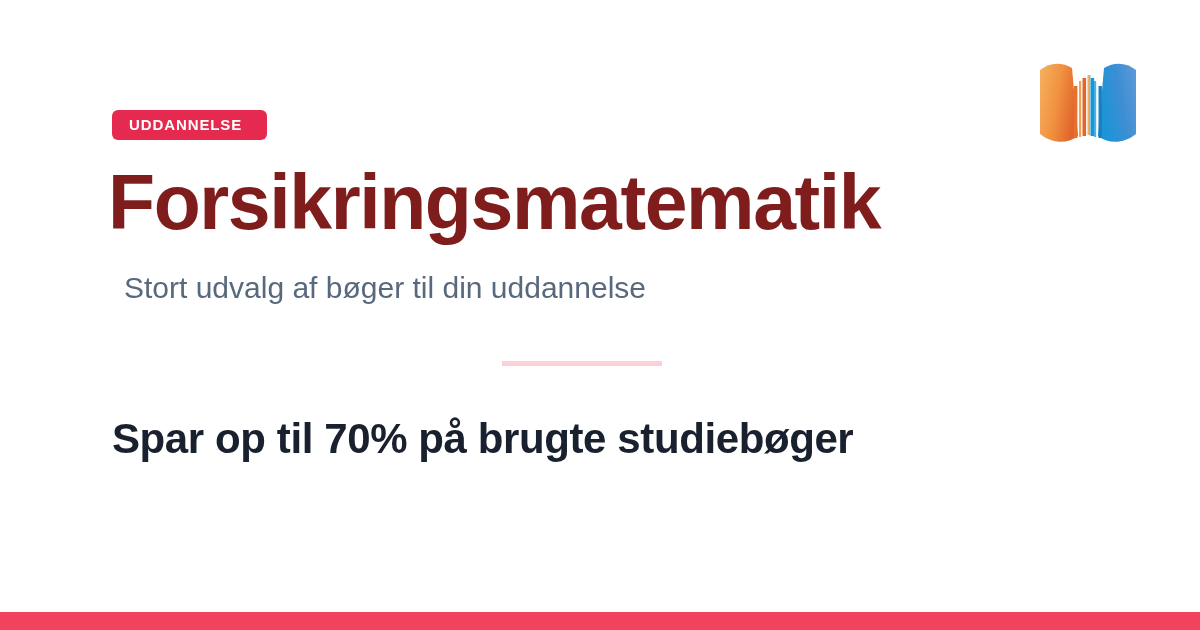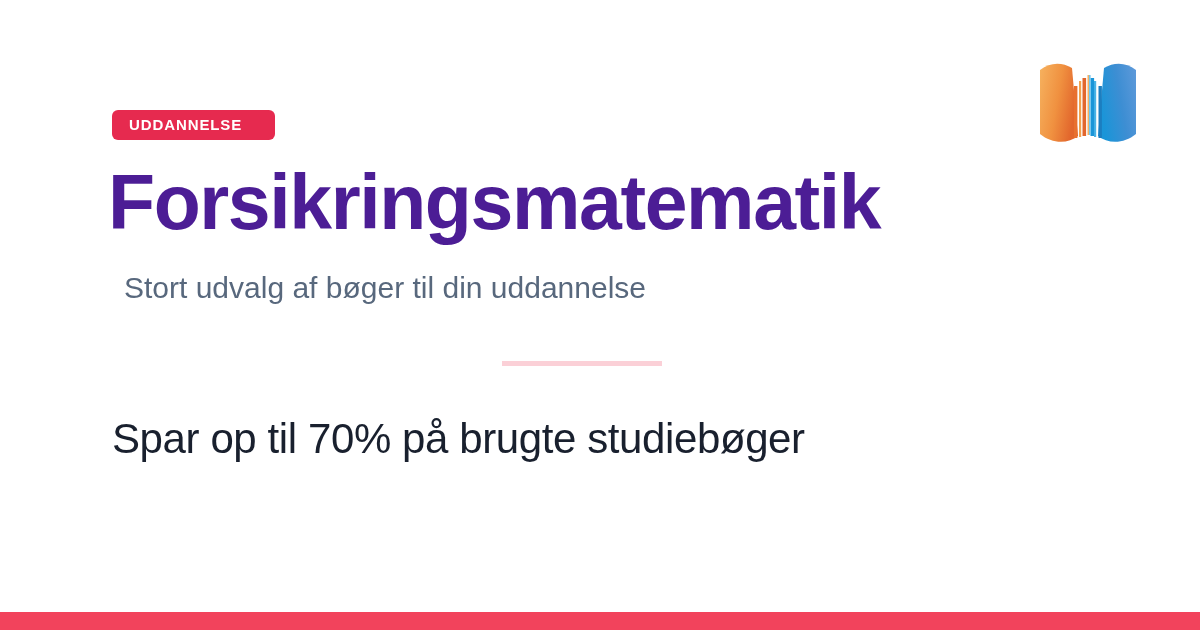--- a/index.html
+++ b/index.html
@@ -34,38 +34,38 @@
   .content {
     position: absolute;
     left: 112px;
     top: 0;
     width: 940px;
   }
 
   .category-badge {
     display: inline-block;
     margin-top: 110px;
-    padding: 7px 33px 8px 17px;
+    padding: 7px 25px 8px 17px;
     background: #e62a4f;
     color: #ffffff;
     font-size: 15px;
     font-weight: bold;
     letter-spacing: 0.9px;
     line-height: 1;
     border-radius: 6px;
     white-space: nowrap;
   }
 
   .page-title {
     margin: 22px 0 0 -4px;
     font-size: 77px;
     font-weight: bold;
     letter-spacing: -1.4px;
     line-height: 1.04;
-    color: #4c1d95;
+    color: #7f1d1d;
     white-space: nowrap;
   }
 
   .page-subtitle {
     margin: 28px 0 0 12px;
     font-size: 30px;
     font-weight: normal;
     line-height: 1.2;
     color: #58687d;
     white-space: nowrap;
@@ -75,21 +75,21 @@
     margin-top: 55px;
     width: 160px;
     height: 5px;
     background: #fbd0d7;
     border: 0;
   }
 
   .promo-headline {
     margin: 48px 0 0 0;
     font-size: 42px;
-    font-weight: normal;
+    font-weight: bold;
     letter-spacing: -0.4px;
     line-height: 1.2;
     color: #19202e;
     white-space: nowrap;
   }
 
   
   .bottom-bar {
     position: absolute;
     left: 0;

